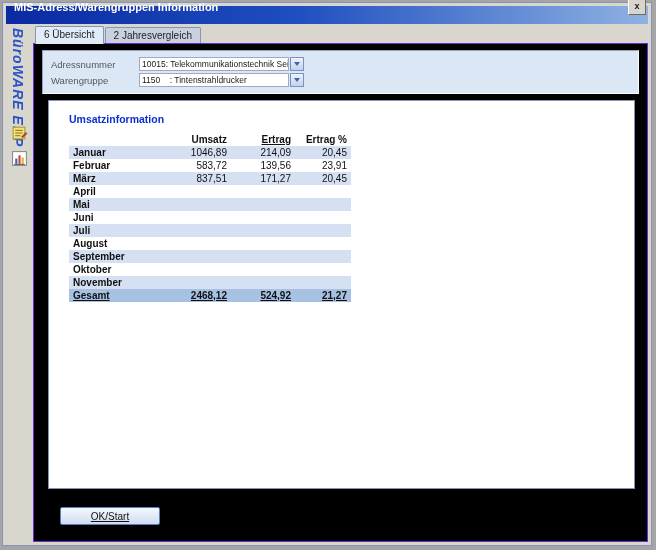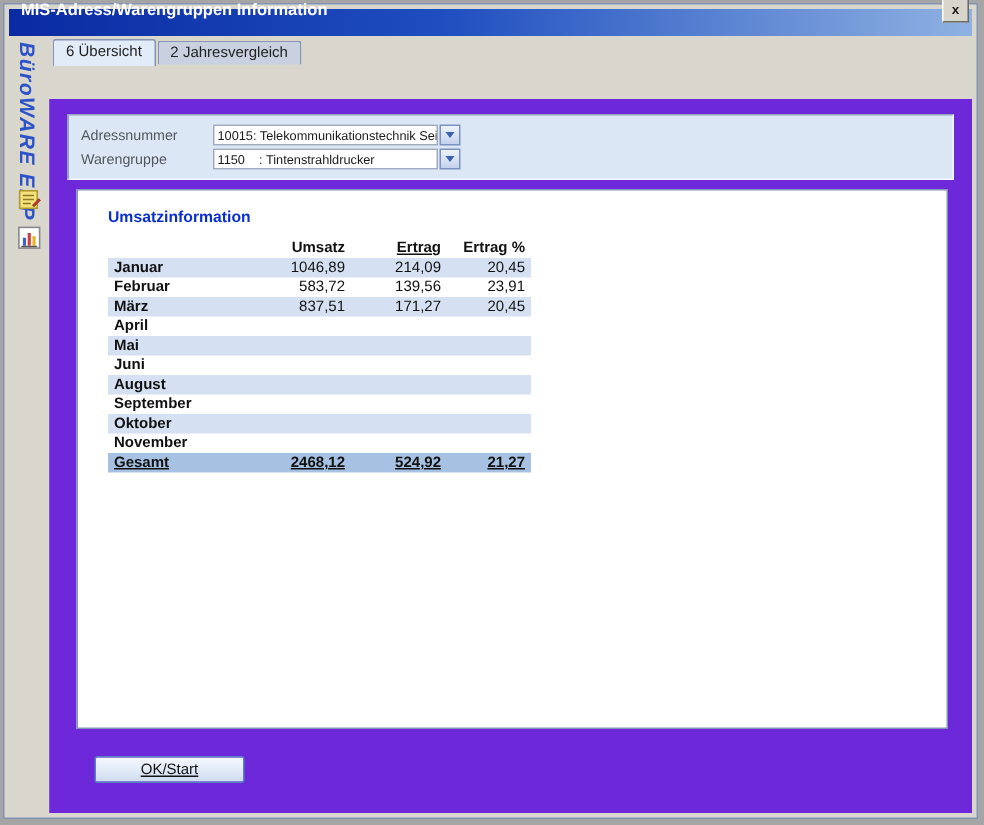--- a/index.html
+++ b/index.html
@@ -42,21 +42,21 @@
   
   .tabs { position:absolute; left:2px; top:2px; height:17px; display:flex; align-items:flex-end; gap:1px; z-index:3; }
   .tab {
     font-size:10px; padding:2px 8px; color:#222;
     background:#c9d1e0; border:1px solid #8795b5; border-bottom:none;
     border-radius:2px 2px 0 0; cursor:default; white-space:nowrap;
   }
   .tab.active { background:#e2ebf8; padding-bottom:4px; margin-bottom:-1px; }
   .tab-panel {
     position:absolute; left:0; top:19px; right:0; bottom:0;
-    background:#6d28d9; border:4px solid #6d28d9; box-sizing:border-box;margin-top:23px;
+    background:#000000; border:1px solid #6d28d9; box-sizing:border-box;
   }
   
   .form-box {
     position:absolute; left:8px; top:6px; right:8px; height:44px;
     border:1px solid; border-color:#93a1bd #f6f9fd #f6f9fd #93a1bd;
     background:#dce7f6; padding:5px 8px 0 8px; box-sizing:border-box;
   }
   .form-row { display:flex; align-items:center; height:16px; }
   .form-label { width:88px; font-size:9.5px; color:#55555f; }
   .form-value {
@@ -196,20 +196,26 @@
                 <td class="num"></td>
                 <td class="num"></td>
               </tr>
               <tr>
                 <td class="month">Juni</td>
                 <td class="num"></td>
                 <td class="num"></td>
                 <td class="num"></td>
               </tr>
               <tr>
+                <td class="month">Juli</td>
+                <td class="num"></td>
+                <td class="num"></td>
+                <td class="num"></td>
+              </tr>
+              <tr>
                 <td class="month">August</td>
                 <td class="num"></td>
                 <td class="num"></td>
                 <td class="num"></td>
               </tr>
               <tr>
                 <td class="month">September</td>
                 <td class="num"></td>
                 <td class="num"></td>
                 <td class="num"></td>

